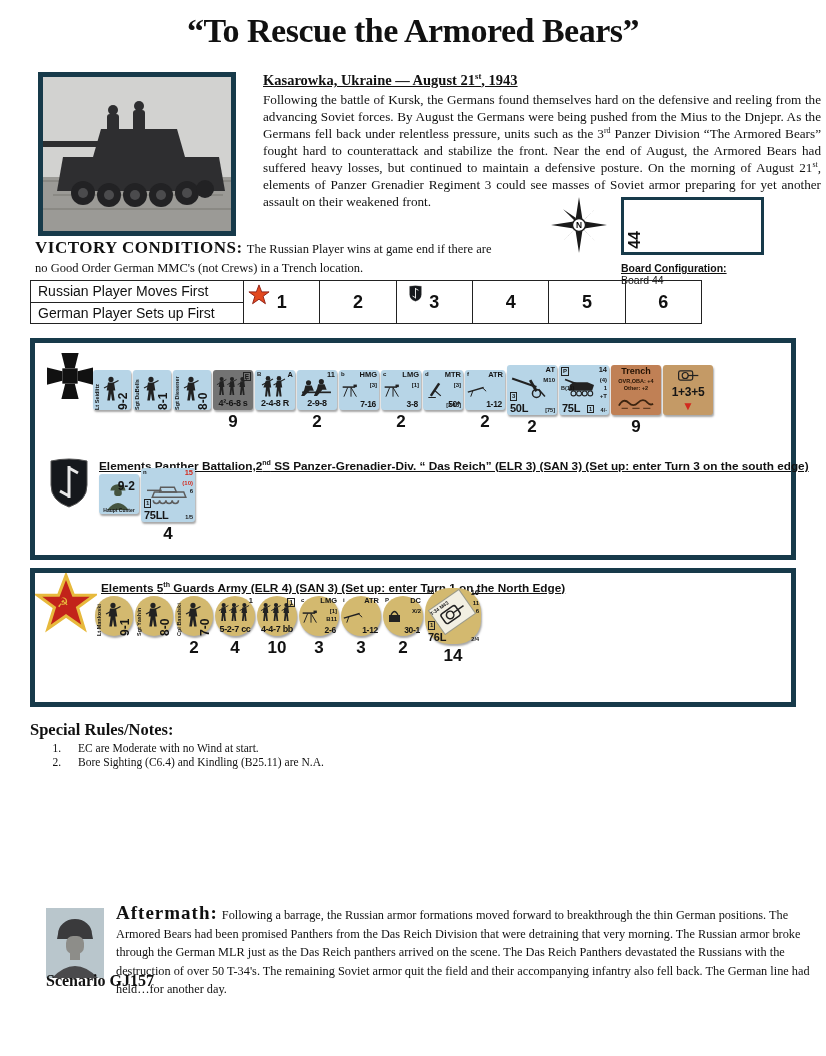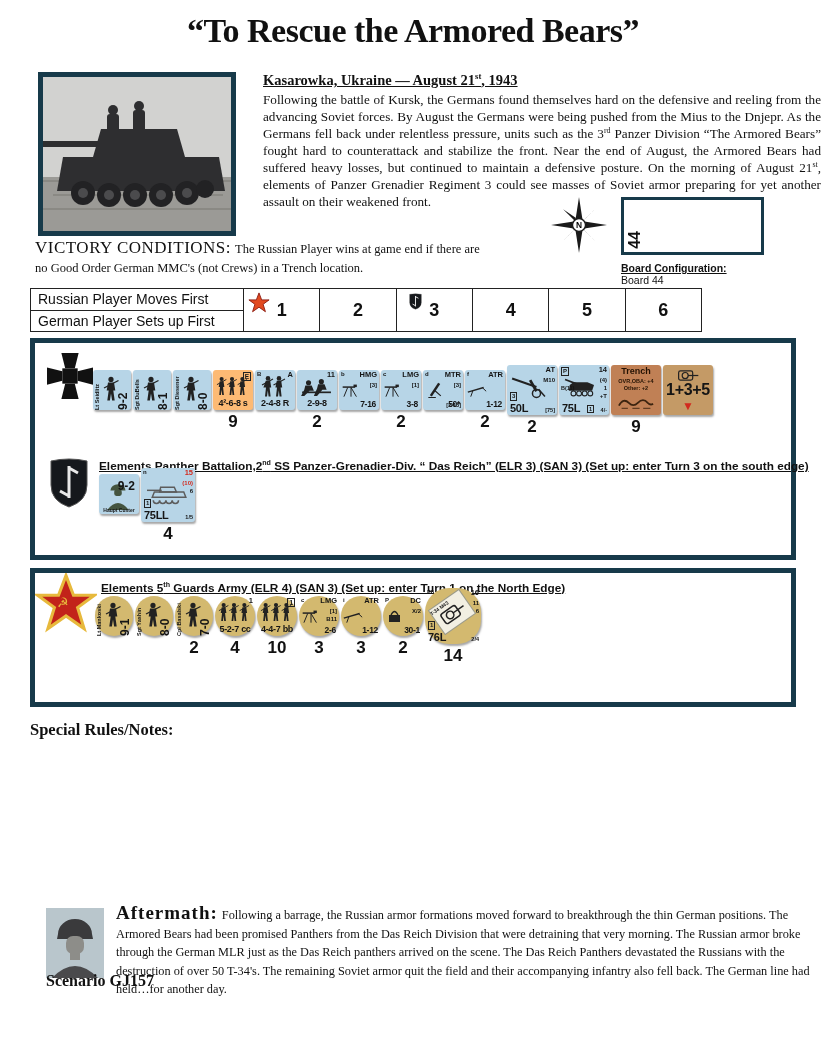--- a/index.html
+++ b/index.html
@@ -22,25 +22,25 @@
   
   .compass{position:absolute;left:551px;top:196px;width:56px;height:58px;}
   .board-box{position:absolute;left:621px;top:197px;width:143px;height:58px;
              border:3.5px solid var(--box_border);box-sizing:border-box;}
   .board-num{position:absolute;left:2px;bottom:3px;writing-mode:vertical-rl;transform:rotate(180deg);
              font-family:"Liberation Sans",sans-serif;font-weight:700;font-size:16px;}
   .board-config{position:absolute;left:621px;top:262px;font-family:"Liberation Sans",sans-serif;font-size:10.5px;}
   .board-config .bc-head{font-weight:700;text-decoration:underline;}
 
   .victory{position:absolute;left:35px;top:238px;width:460px;}
-  .vc-label{font-size:17px;font-weight:400;letter-spacing:.5px;}
+  .vc-label{font-size:17px;font-weight:700;letter-spacing:.5px;}
   .vc-text{font-size:12.5px;}
 
   
-  .turn-track{position:absolute;left:30px;top:288px;width:672px;height:44px;
+  .turn-track{position:absolute;left:30px;top:280px;width:672px;height:44px;
               border:1.5px solid #222;box-sizing:border-box;display:flex;
               font-family:"Liberation Sans",sans-serif;}
   .tt-left{width:212px;flex:none;display:flex;flex-direction:column;}
   .tt-left div{flex:1;display:flex;align-items:center;padding-left:7px;font-size:14px;}
   .tt-left div:first-child{border-bottom:1.5px solid #222;}
   .tt-cell{flex:1;border-left:1.5px solid #222;position:relative;
            display:flex;align-items:center;justify-content:center;
            font-size:18px;font-weight:700;}
   .tt-icon-star{position:absolute;left:4px;top:3px;width:22px;height:22px;
                 fill:var(--star_orange);stroke:#8c1d12;stroke-width:1px;}
@@ -66,21 +66,21 @@
   #russian-row{left:60px;top:23px;}
 
   
   .counter-stack{display:flex;flex-direction:column;align-items:center;flex:none;}
   .count{height:22px;margin-top:2px;font-family:"Liberation Sans",sans-serif;
          font-weight:700;font-size:17px;text-align:center;}
   .counter{position:relative;width:40px;height:40px;border-radius:3px;flex:none;
            background:var(--german_counter_blue);box-shadow:1px 2px 2px rgba(0,0,0,.35);
            font-family:"Liberation Sans",sans-serif;color:#151515;}
   .counter.ru{background:var(--russian_counter_tan);border-radius:24px;}
-  .counter.lt{background:#fdba74;}
+  .counter.lt{background:#737373;}
   .counter.brown{background:var(--trench_brown);color:#241204;}
   .counter.brown2{background:var(--marker_brown);}
   .counter.ldr{width:38px;}
   .counter.lg{width:50px;height:50px;margin-top:-5px;}
   .counter.panther{width:54px;height:54px;margin-top:-6px;}
   .counter.t34{width:56px;height:56px;margin-top:-8px;}
 
   .c-art{position:absolute;left:4px;top:8px;width:24px;height:24px;color:#222;z-index:1;}
   .ldr .c-art{left:8px;top:6px;width:20px;height:26px;}
   .squad .c-art{left:3px;top:5px;width:32px;height:24px;}
@@ -105,21 +105,21 @@
   .f-trb{right:2px;top:2px;font-size:6.5px;font-weight:700;border:1px solid #222;padding:0 1px;}
   .f-r1{right:2px;top:12px;font-size:6px;font-weight:700;}
   .f-r2{right:2px;top:20px;font-size:6px;font-weight:700;}
   .f-r3{right:2px;top:28px;font-size:6px;font-weight:700;}
   .f-ml{left:2px;top:20px;font-size:5.5px;font-weight:700;}
   .f-bl{left:3px;bottom:12px;font-size:6px;font-weight:700;border:1px solid #222;padding:0 1px;}
   .gun .f-bl,.panther .f-bl{bottom:14px;}
   .f-main{left:0;right:0;bottom:1px;text-align:center;font-size:9px;font-weight:700;letter-spacing:-.3px;}
   .wpn .f-main{text-align:right;padding-right:3px;font-size:8.5px;}
   .gun .f-main{text-align:left;padding-left:3px;font-size:11px;}
-  .brown2 .f-main{bottom:16px;font-size:16px;}
+  .brown2 .f-main{bottom:16px;font-size:12px;}
   .f-mb{left:28px;bottom:2px;font-size:5.5px;font-weight:700;border:1px solid #222;padding:0 1px;}
   .f-br{right:2px;bottom:2px;font-size:5.5px;font-weight:700;}
   .f-big{right:4px;top:6px;font-size:12px;font-weight:700;}
   .f-title{left:0;right:0;top:2px;text-align:center;font-size:9px;font-weight:800;}
   .f-line1{left:0;right:0;top:13px;text-align:center;font-size:5.5px;font-weight:700;}
   .f-line2{left:0;right:0;top:20px;text-align:center;font-size:5.5px;font-weight:700;}
   .f-bot{left:0;right:0;bottom:1px;text-align:center;font-size:5px;font-weight:700;}
   .f-diag{left:4px;top:18px;font-size:5px;transform:rotate(-35deg);font-weight:700;}
   .f-arrow{left:0;right:0;bottom:2px;text-align:center;font-size:12px;color:var(--accent_red);}
   .panther .f-tr,.panther .f-r1{color:var(--accent_red);}
@@ -663,20 +663,24 @@
             <span class="f-main">76L</span>
             <span class="f-br">2/4</span>
           </div>
           <div class="count">14</div>
         </div>
       </div>
   </div>
 
   <div class="special">
     <div class="sp-head">Special Rules/Notes:</div>
+    <ol id="special-list">
+        <li>EC are Moderate with no Wind at start.</li>
+        <li>Bore Sighting (C6.4) and Kindling (B25.11) are N.A.</li>
+      </ol>
   </div>
 
   <div class="aftermath">
     <div class="portrait">
       <svg viewBox="0 0 58 70">
         <rect width="58" height="70" fill="#b9c6cc"></rect>
         <path d="M12 26 a17 15 0 0 1 34 0 l1 5 h-36 z" fill="#3a3a3c"></path>
         <rect x="20" y="28" width="18" height="18" rx="7" fill="#8d8d89"></rect>
         <path d="M6 70 q23 -24 46 0 z" fill="#4a4a4c"></path>
         <rect x="24" y="44" width="10" height="8" fill="#8d8d89"></rect>

